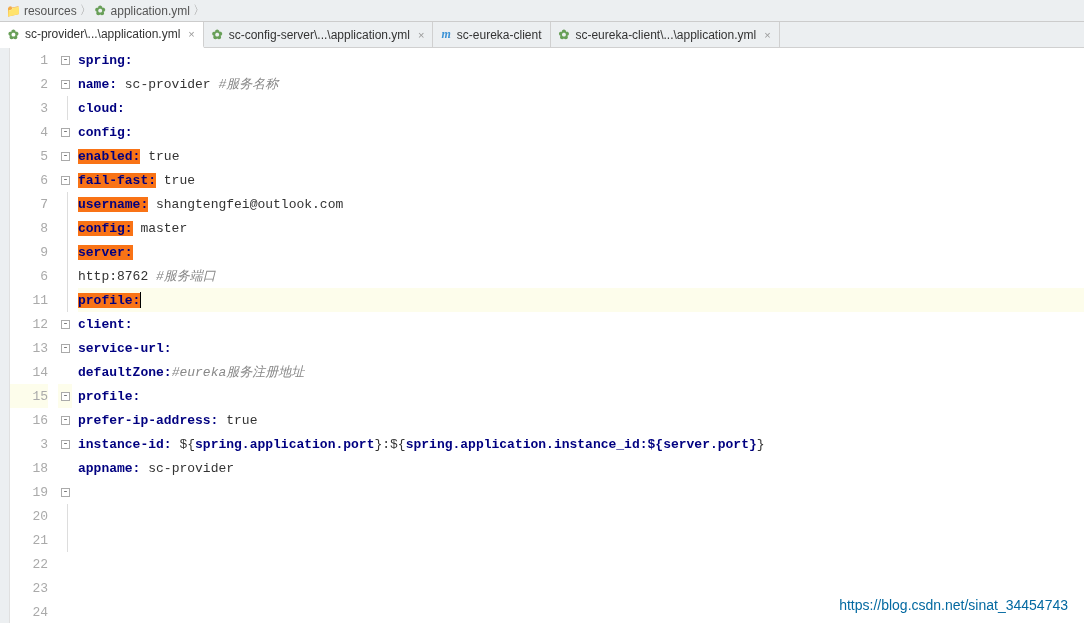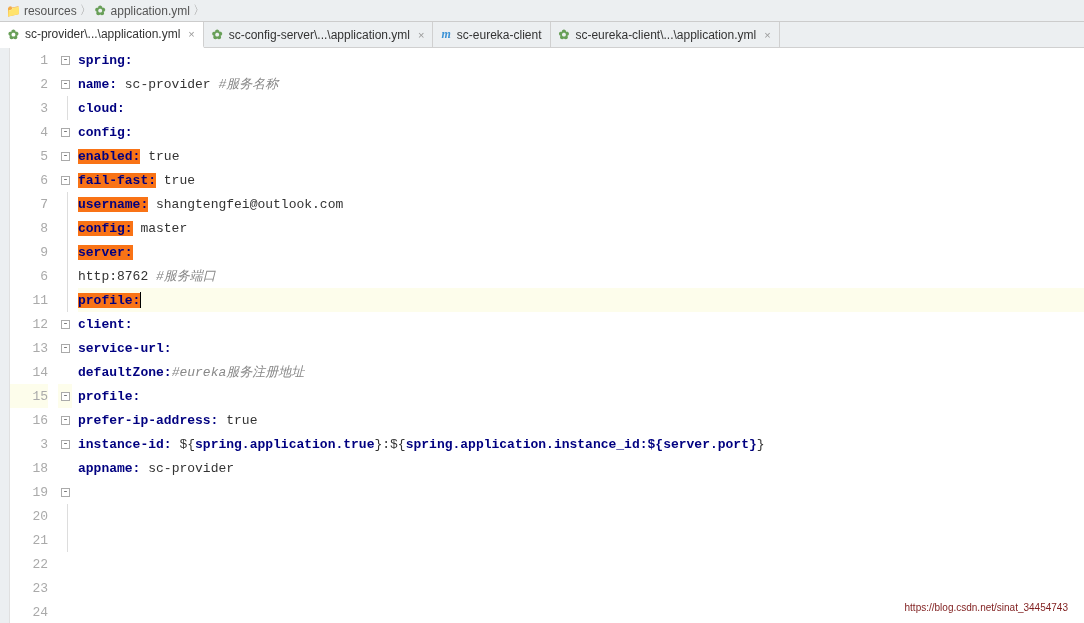--- a/index.html
+++ b/index.html
@@ -131,22 +131,22 @@
       display: inline-block;
       width: 1px;
       height: 16px;
       background: #000;
       vertical-align: middle;
     }
     .watermark {
       position: fixed;
       bottom: 10px;
       right: 16px;
-      color: #7f1d1d;
-      font-size: 10px;
+      color: #0369a1;
+      font-size: 14px;
       font-family: Arial, sans-serif;
     }
   </style>
 </head>
 <body>
 
 <div class="breadcrumb">
   <span class="breadcrumb-item">
     <span class="folder-icon">📁</span>
     <span>resources</span>
@@ -245,20 +245,20 @@
     <div class="line">        <span class="k-hl">username:</span><span class="v"> shangtengfei@outlook.com</span></div>
     <div class="line">        <span class="k-hl">config:</span><span class="v"> master</span></div>
     <div class="line"><span class="k-hl">server:</span></div>
     <div class="line">  <span class="v">http:8762 </span><span class="c">#服务端口</span></div>
     <div class="line line-hl"><span class="k-hl">profile:</span><span class="cursor"></span></div>
     <div class="line">  <span class="k">client:</span></div>
     <div class="line">   <span class="k">service-url:</span></div>
     <div class="line">     <span class="k">defaultZone:</span><span class="c">#eureka服务注册地址</span></div>
     <div class="line">  <span class="k">profile:</span></div>
     <div class="line">      <span class="k">prefer-ip-address:</span><span class="v"> true</span></div>
-    <div class="line">      <span class="k">instance-id:</span><span class="v"> ${</span><span class="k">spring.application.true</span><span class="v">}:${</span><span class="k">spring.application.instance_id:${server.port}</span><span class="v">}</span></div>
+    <div class="line">      <span class="k">instance-id:</span><span class="v"> ${</span><span class="k">spring.application.port</span><span class="v">}:${</span><span class="k">spring.application.instance_id:${server.port}</span><span class="v">}</span></div>
     <div class="line">      <span class="k">appname:</span><span class="v"> sc-provider</span></div>
     <div class="line"></div>
     <div class="line"></div>
   </div>
 </div>
 
 <div class="watermark">https://blog.csdn.net/sinat_34454743</div>
 
 </body></html>

